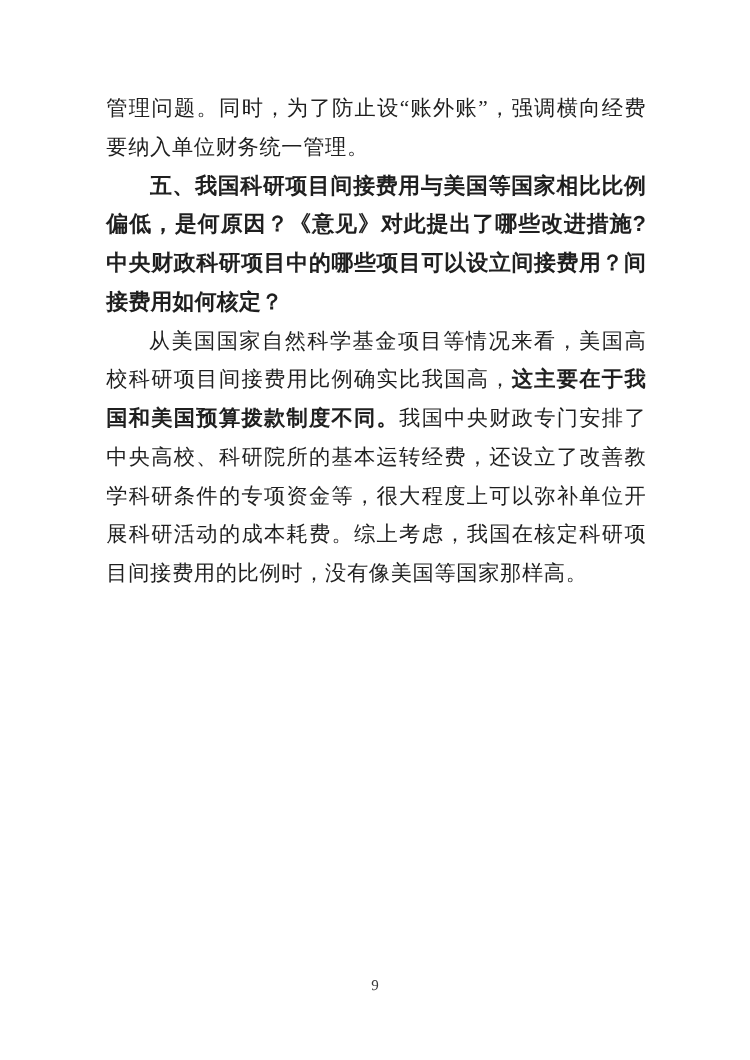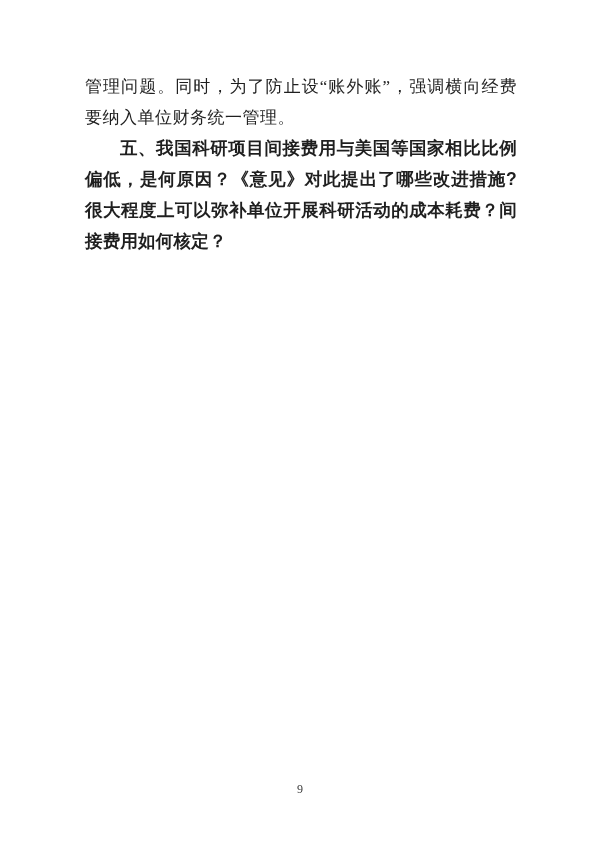--- a/index.html
+++ b/index.html
@@ -51,18 +51,19 @@
     color: #3a3a3a;
     font-family: "Liberation Serif", serif;
   }
 </style>
 </head>
 <body>
 
 <div class="page">
   <div class="text-block" id="paragraphs">
       <p class="para body"><span class="run-normal">管理问题。同时，为了防止设“账外账”，强调横向经费要纳入单位财务统一管理。</span></p>
-      <p class="para heading indent"><span class="run-bold">五、我国科研项目间接费用与美国等国家相比比例偏低，是何原因？《意见》对此提出了哪些改进措施?很大程度上可以弥补单位开展科研活动的成本耗费？间接费用如何核定？</span></p>
+      <p class="para heading indent"><span class="run-bold">五、我国科研项目间接费用与美国等国家相比比例偏低，是何原因？《意见》对此提出了哪些改进措施?中央财政科研项目中的哪些项目可以设立间接费用？间接费用如何核定？</span></p>
+      <p class="para body indent"><span class="run-normal">从美国国家自然科学基金项目等情况来看，美国高校科研项目间接费用比例确实比我国高，</span><span class="run-bold">这主要在于我国和美国预算拨款制度不同。</span><span class="run-normal">我国中央财政专门安排了中央高校、科研院所的基本运转经费，还设立了改善教学科研条件的专项资金等，很大程度上可以弥补单位开展科研活动的成本耗费。综上考虑，我国在核定科研项目间接费用的比例时，没有像美国等国家那样高。</span></p>
     </div>
   <div class="footer">
     <span class="page-number">9</span>
   </div>
 </div>
 
 </body></html>

